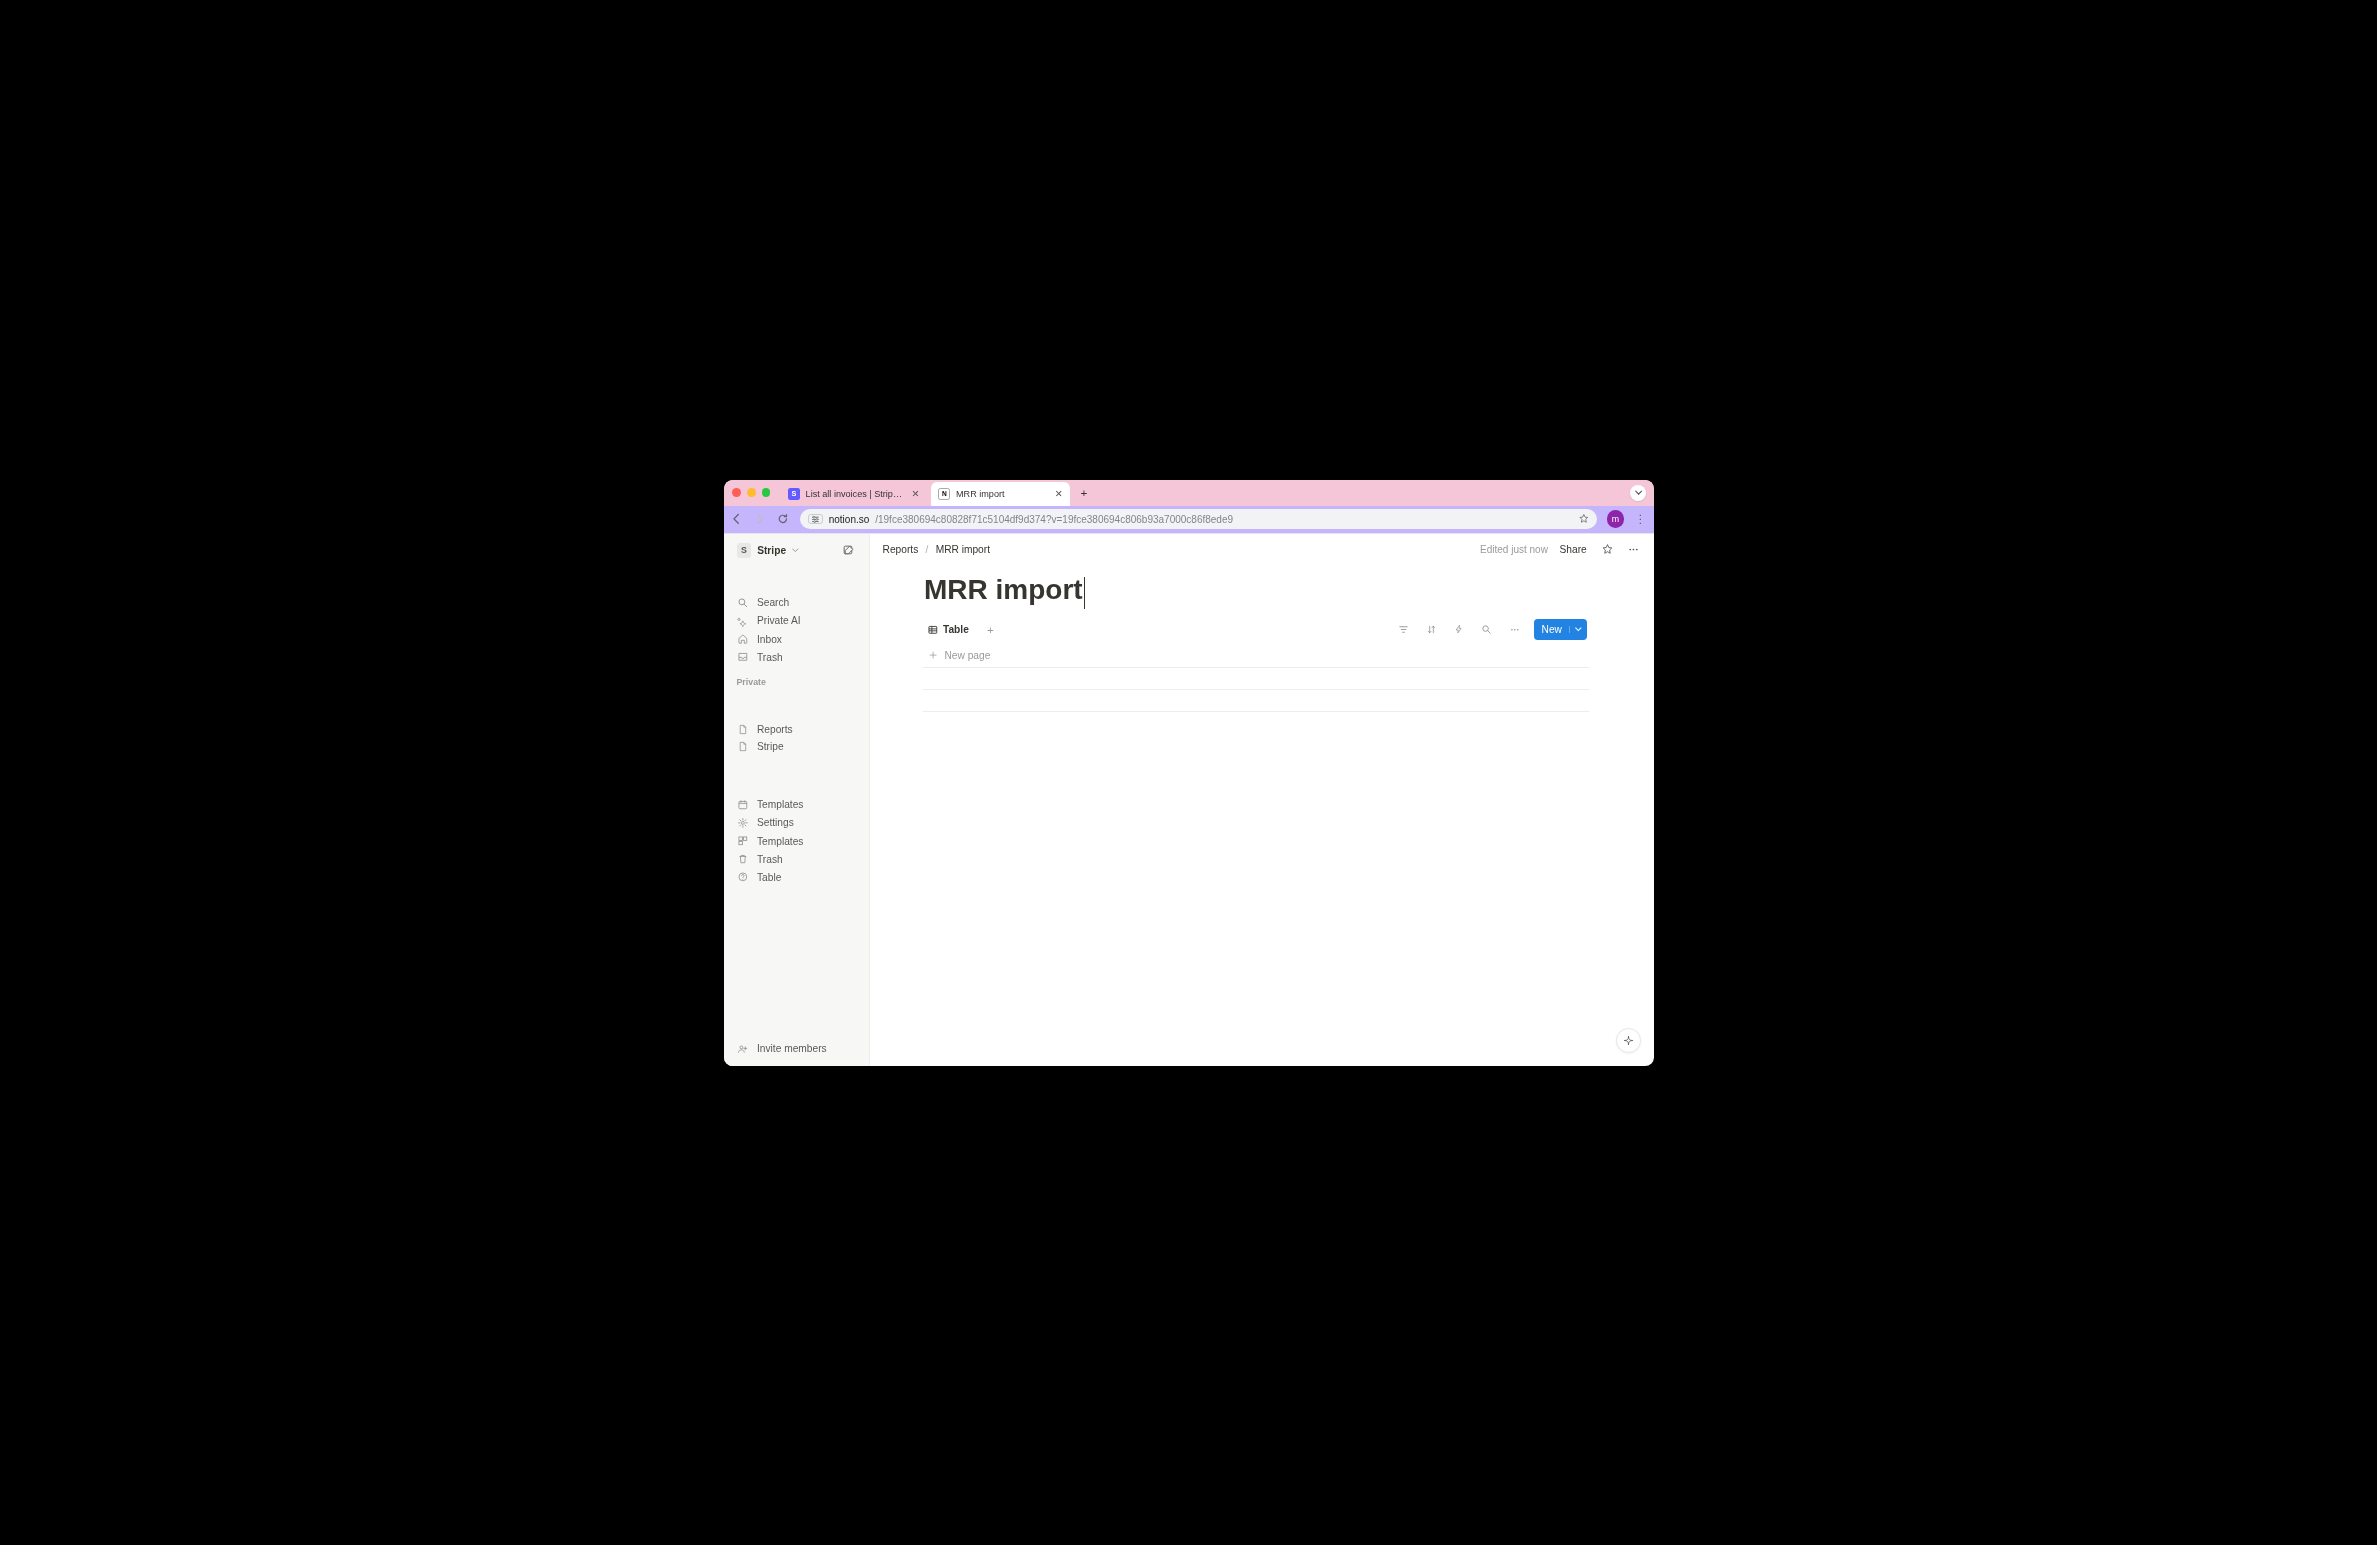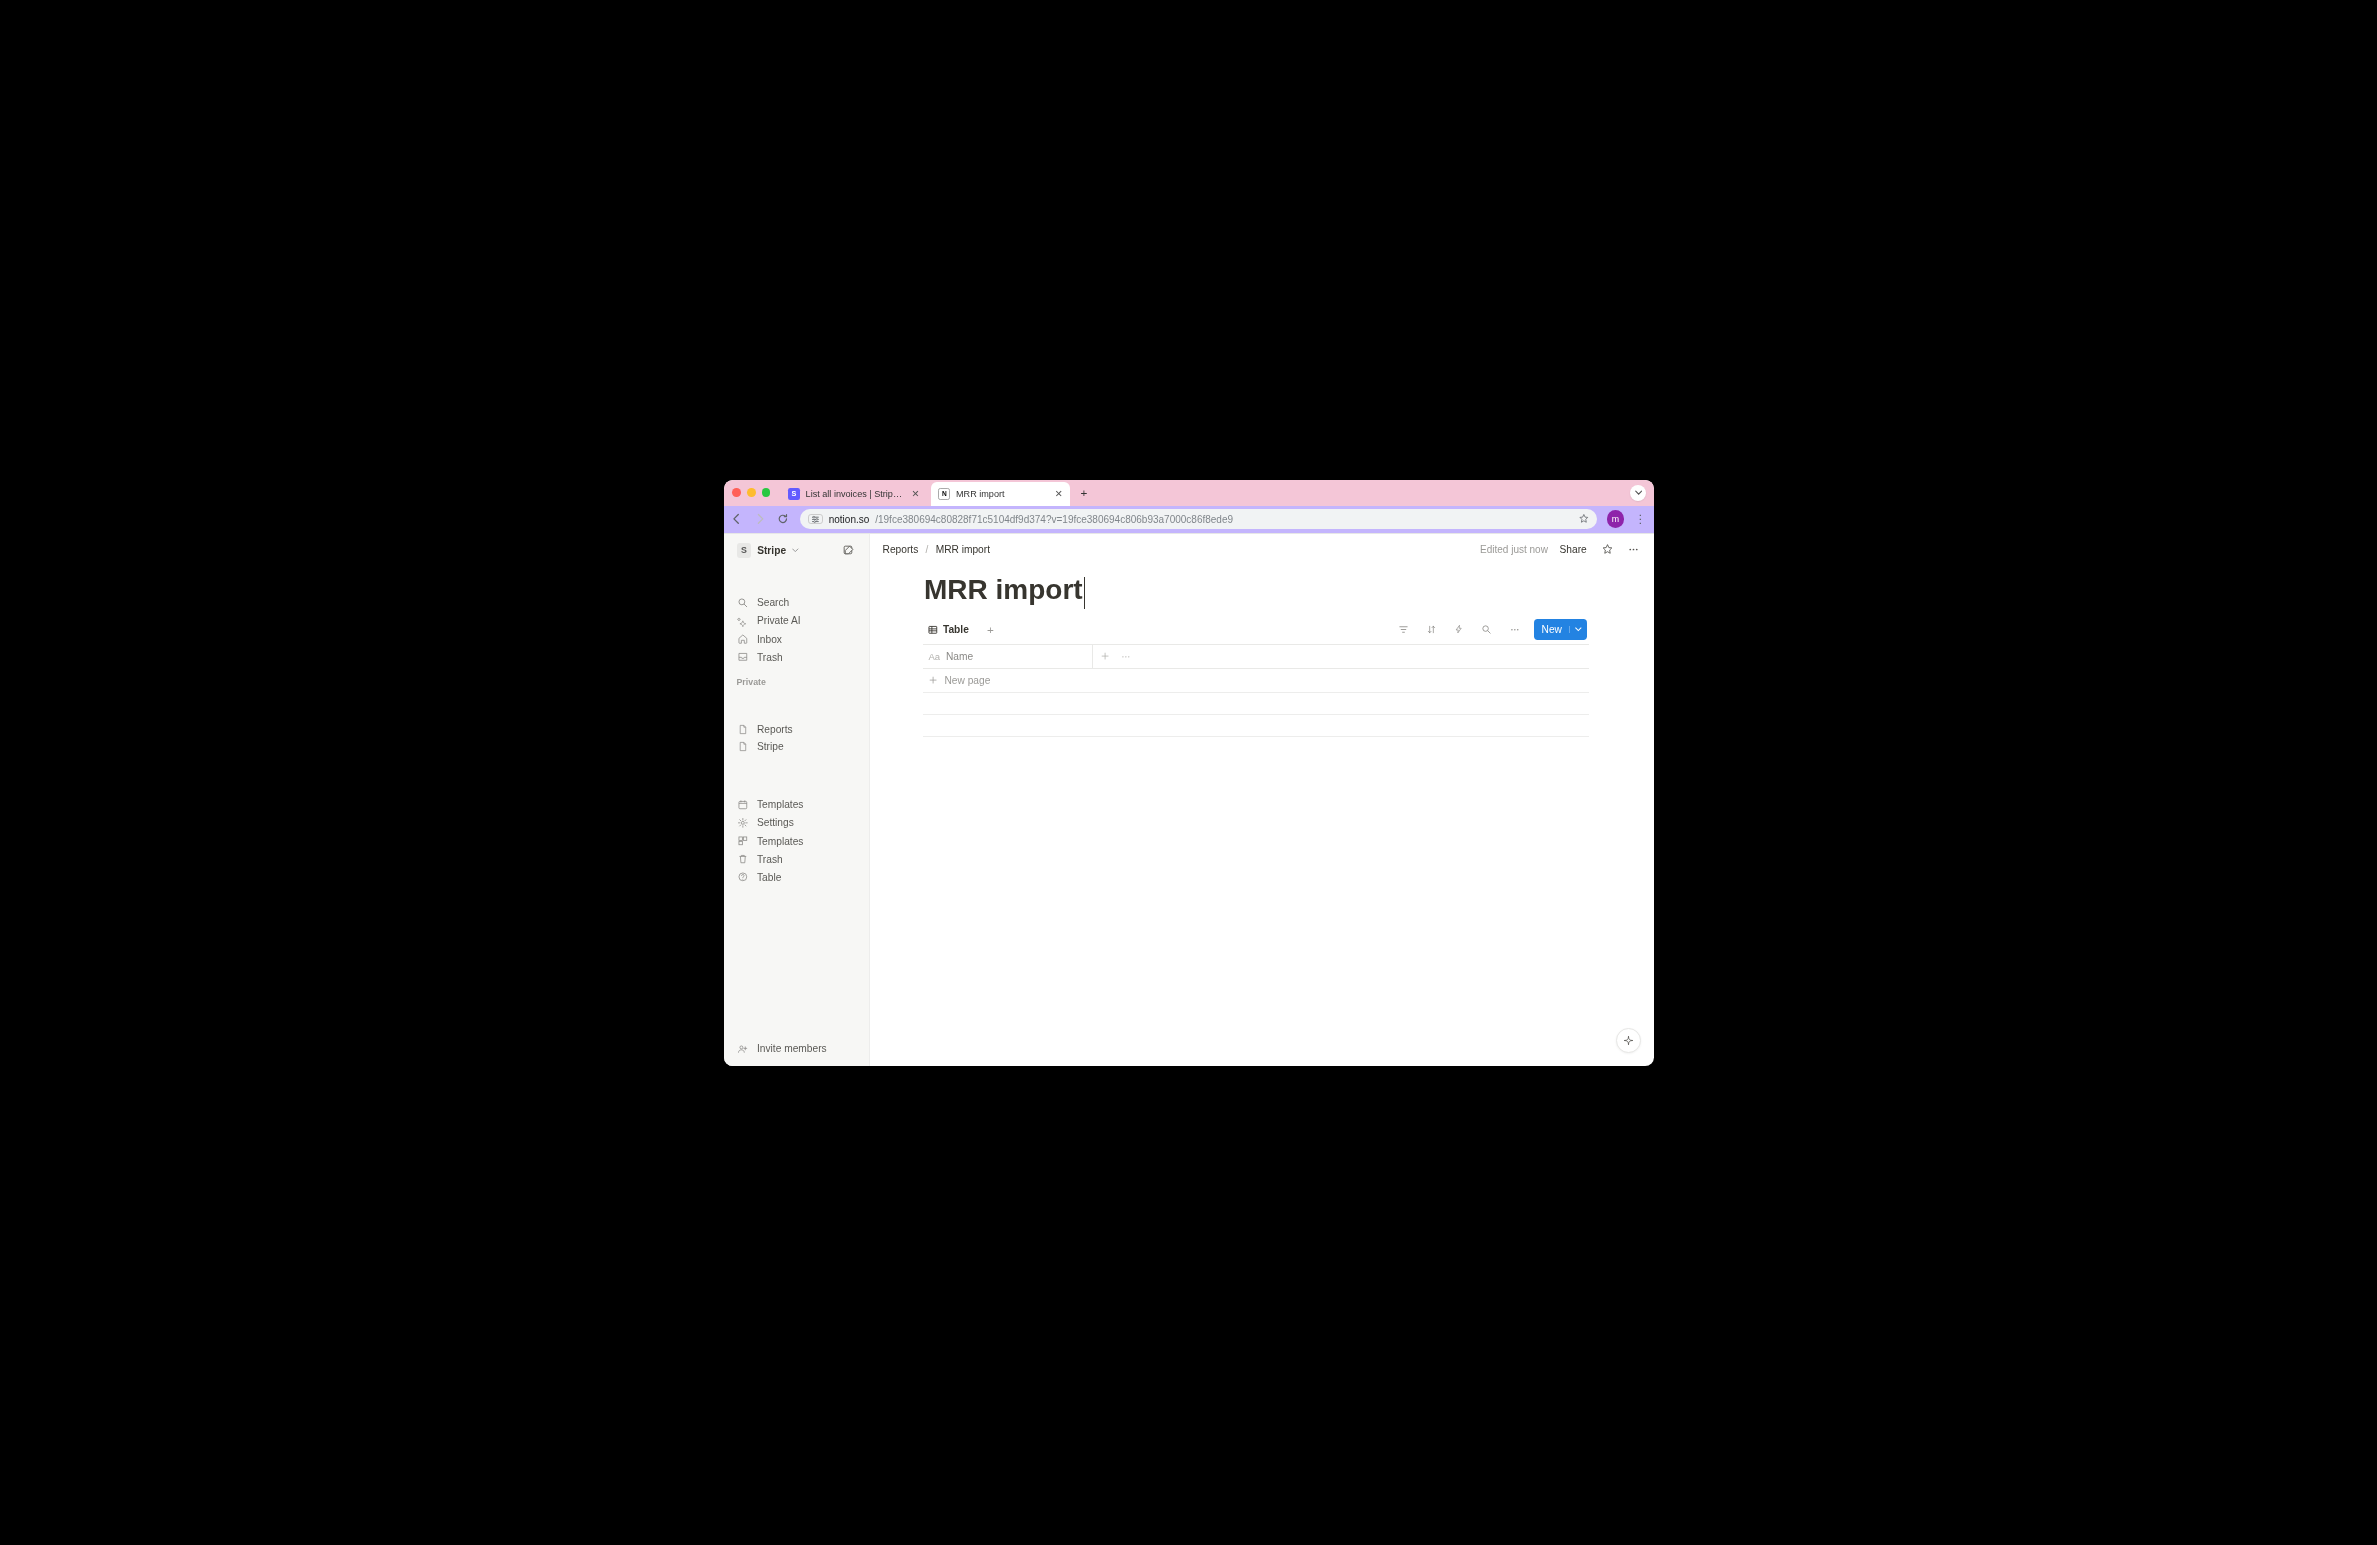--- a/index.html
+++ b/index.html
@@ -558,40 +558,20 @@
             <div class="new-btn">
               <span class="lbl">New</span>
               <span class="chev">
                   <svg width="6.6" height="6.6" viewBox="0 0 10 10">
                     <path d="M1 3 L5 7 L9 3" stroke="#fff" stroke-width="1.6" fill="none" stroke-linecap="round"></path>
                   </svg>
                 </span>
             </div>
           </div>
 
-          <div class="db-header-row">
-            <div class="col-name">
-              <span class="aa">Aa</span>
-              <span>Name</span>
-            </div>
-            <div class="col-actions">
-              <span>
-                  <svg width="10.2" height="10.2" viewBox="0 0 24 24">
-                    <path d="M12 5v14M5 12h14" stroke="#b1b0ad" stroke-width="1.8" stroke-linecap="round"></path>
-                  </svg>
-                </span>
-              <span>
-                  <svg width="11.7" height="11.7" viewBox="0 0 24 24">
-                    <circle cx="6" cy="12" r="1.4" fill="#b1b0ad"></circle>
-                    <circle cx="12" cy="12" r="1.4" fill="#b1b0ad"></circle>
-                    <circle cx="18" cy="12" r="1.4" fill="#b1b0ad"></circle>
-                  </svg>
-                </span>
-            </div>
-          </div>
 
           <div class="db-body-row">
             <svg width="10.2" height="10.2" viewBox="0 0 24 24">
                 <path d="M12 5v14M5 12h14" stroke="#9b9a97" stroke-width="1.8" stroke-linecap="round"></path>
               </svg>
             <span>New page</span>
           </div>
           <div class="db-body-spacer"></div>
           <div class="db-footer"></div>
         </div>

